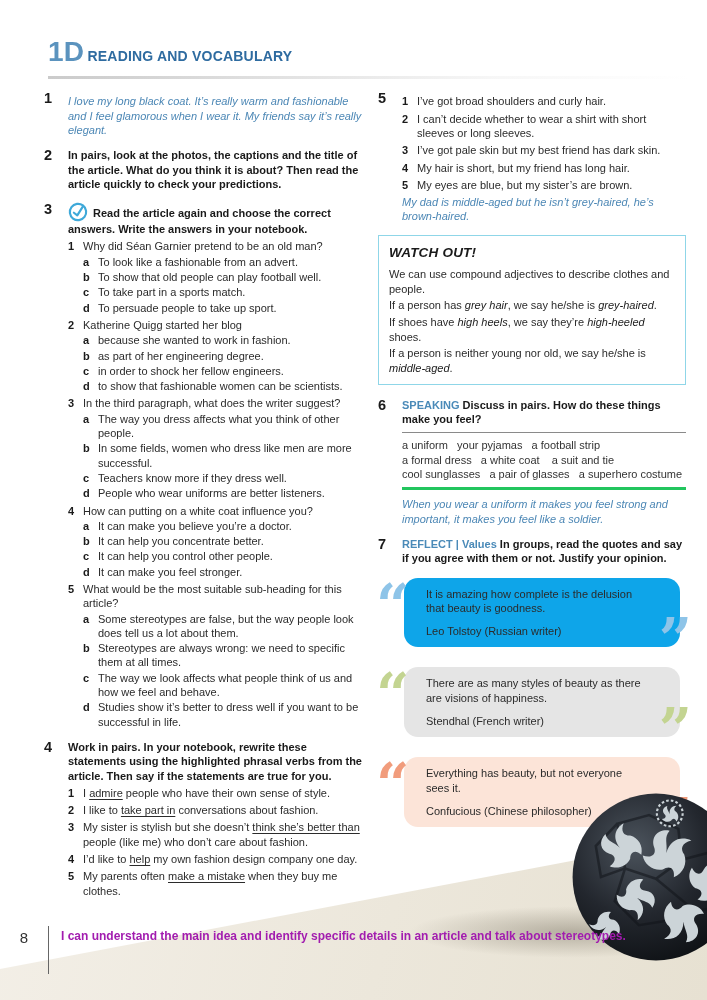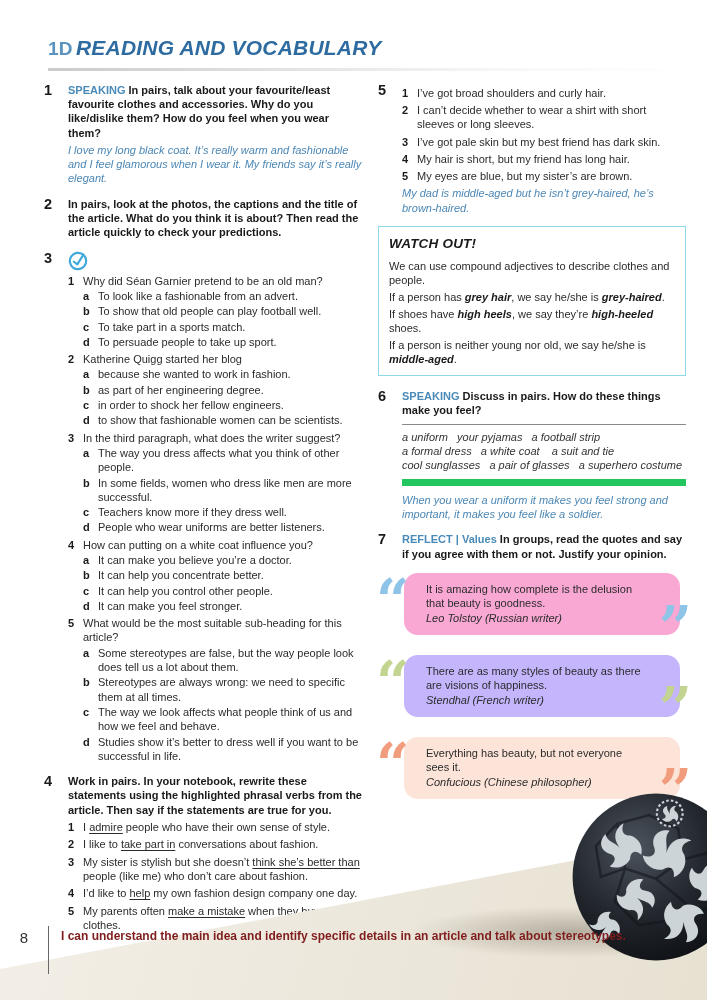--- a/index.html
+++ b/index.html
@@ -5,22 +5,22 @@
   * { margin:0; padding:0; box-sizing:border-box; }
   html,body { background:#e8e8e8; }
   .page {
     position:relative; width:707px; height:1000px; margin:0 auto;
     background:#ffffff; overflow:hidden;
     font-family:"Liberation Sans", sans-serif; color:#2b2b2b;
     font-size:11px; line-height:1.3;
   }
   
   .header { margin:34px 17px 6px 48px; }
-  .header .code { color:#5b93be; font-size:19px; font-weight:bold; letter-spacing:.3px; }
-  .header .title { color:#2e6ba0; font-size:21px; font-weight:bold; letter-spacing:.2px;font-style:italic; }
+  .header .code { color:#5b93be; font-size:28px; font-weight:bold; letter-spacing:.3px; }
+  .header .title { color:#2e6ba0; font-size:14px; font-weight:bold; letter-spacing:.2px; }
   .header-rule { height:3px; margin:6px 17px 12px 48px;
     background:linear-gradient(to right, rgba(160,160,160,.55), rgba(200,200,200,.15) 70%, rgba(220,220,220,0)); }
   
   .cols { display:flex; padding:0 21px 0 44px; gap:14px; }
   .col-left  { width:320px; flex:none; }
   .col-right { width:308px; flex:none; }
   
   .ex { display:flex; margin-bottom:11px; }
   .ex-num { width:24px; flex:none; font-weight:bold; font-size:14.5px; color:#1a1a1a; line-height:1.1; }
   .ex-body { flex:1; min-width:0; }
@@ -36,93 +36,89 @@
   .opt-letter { width:15px; flex:none; font-weight:bold; color:#1a1a1a; }
   .opt-text { flex:1; min-width:0; }
   .uline { text-decoration:underline; text-underline-offset:2px; }
   
   .check-icon { display:inline-block; width:20px; height:20px; vertical-align:-5px;
     margin-right:5px; transform:rotate(-8deg); }
   
   .watch-box { border:1.5px solid #8fd6e8; padding:8px 10px 9px 10px; margin:2px 0 13px 0; }
   .watch-box h3 { font-size:13.5px; font-style:italic; color:#1a1a1a; margin-bottom:6px; letter-spacing:.2px; }
   .watch-box p { margin-top:2.5px; }
-  .bi { font-weight:bold; font-style:italic; color:#1a1a1a; }
-  
-  .word-box { border-top:1px solid #8a8a8a; border-bottom:7px solid #22c55e;
-    padding:5px 0 6px 0; margin:6px 0 7px 0;font-style:italic; }
+  .bi { font-weight:normal; font-style:italic; color:#1a1a1a; }
+  
+  .word-box { border-top:1px solid #8a8a8a; border-bottom:3px solid #22c55e;
+    padding:5px 0 6px 0; margin:6px 0 7px 0; }
   .word-box div { white-space:pre-wrap; color:#333; }
   
   .quote { position:relative; margin:12px 6px 20px 26px; border-radius:14px;
     padding:9px 34px 9px 22px; min-height:52px; }
-  .quote .author { font-style:italic; margin-top:1px; }
+  .quote .author { margin-top:9px; }
   .qmark { position:absolute; font-family:"DejaVu Serif", serif; font-weight:bold;
     font-size:58px; line-height:.9; pointer-events:none; }
   .qmark-open  { left:-28px; top:2px; }
   .qmark-open::before { content:"\201C"; }
   .qmark-close { right:-12px; bottom:-18px; }
   .qmark-close::before { content:"\201D"; }
-  .q0 { background:#f9a8d4; } .q0 .qmark { color:#8ec4e8; }
-  .q1 { background:#c4b5fd; } .q1 .qmark { color:#c3d491; }
+  .q0 { background:#0ea5e9; } .q0 .qmark { color:#8ec4e8; }
+  .q1 { background:#e5e5e5; } .q1 .qmark { color:#c3d491; }
   .q2 { background:#fce4d8; } .q2 .qmark { color:#f19c7c; }
   
   .wedge { position:absolute; left:0; bottom:0; width:707px; height:168px;
     background:linear-gradient(105deg,#f3efe7 0%, #ece7db 55%, #e7e1d2 100%);
     clip-path:polygon(0 97%, 0 81.5%, 100% 2%, 100% 100%, 0 100%); z-index:1; }
   .ball-shadow { position:absolute; left:408px; top:906px; width:270px; height:52px;
     background:radial-gradient(ellipse at 60% 50%, rgba(95,88,72,.38), rgba(95,88,72,0) 70%);
     z-index:2; }
   .ball { position:absolute; left:570px; top:791px; width:172px; height:172px; z-index:3; }
   
   .footer { position:absolute; left:0; bottom:26px; display:flex; align-items:flex-start; z-index:4; }
   .page-num { width:48px; text-align:center; font-size:15px; color:#333; padding-top:2px; }
   .footer-rule { width:1px; background:#666; height:48px; flex:none; }
-  .cando { margin-left:12px; padding-top:3px; font-weight:bold; color:#7f1d1d; font-size:12px; width:600px; }
+  .cando { margin-left:12px; padding-top:3px; font-weight:bold; color:#a21caf; font-size:12px; width:600px; }
 </style>
 </head>
 <body>
 
 <div class="page">
 
   <div class="header">
     <span class="code">1D</span>
     <span class="title">READING AND VOCABULARY</span>
   </div>
   <div class="header-rule"></div>
 
   <div class="cols">
 
     <div class="col-left">
 
       <div class="ex">
         <div class="ex-num">1</div>
         <div class="ex-body">
-          <div class="instr">
-            <span class="lbl">SPEAKING</span>
-            <span>In pairs, talk about your favourite/least favourite clothes and accessories. Why do you like/dislike them? How do you feel when you wear them?</span>
-          </div>
           <div class="example">I love my long black coat. It’s really warm and fashionable and I feel glamorous when I wear it. My friends say it’s really elegant.</div>
         </div>
       </div>
 
       <div class="ex">
         <div class="ex-num">2</div>
         <div class="ex-body">
           <div class="instr">In pairs, look at the photos, the captions and the title of the article. What do you think it is about? Then read the article quickly to check your predictions.</div>
         </div>
       </div>
 
       <div class="ex">
         <div class="ex-num">3</div>
         <div class="ex-body">
           <div class="instr">
             <svg class="check-icon" viewBox="0 0 24 24">
               <circle cx="12" cy="12" r="9.8" fill="none" stroke="#3fa9d9" stroke-width="2.6"></circle>
               <path d="M7 12.2 L10.6 15.8 L18.6 6.4" fill="none" stroke="#3fa9d9" stroke-width="2.6" stroke-linecap="round" stroke-linejoin="round"></path>
-            </svg>
+            </svg><span>Read the article again and choose the correct answers. Write the answers in your notebook.</span>
           </div>
           <div>
 
               <div class="q">
                 <div class="q-num">1</div>
                 <div class="q-body">
                   <div>Why did Séan Garnier pretend to be an old man?</div>
 
                     <div class="opt">
                       <div class="opt-letter">a</div>

